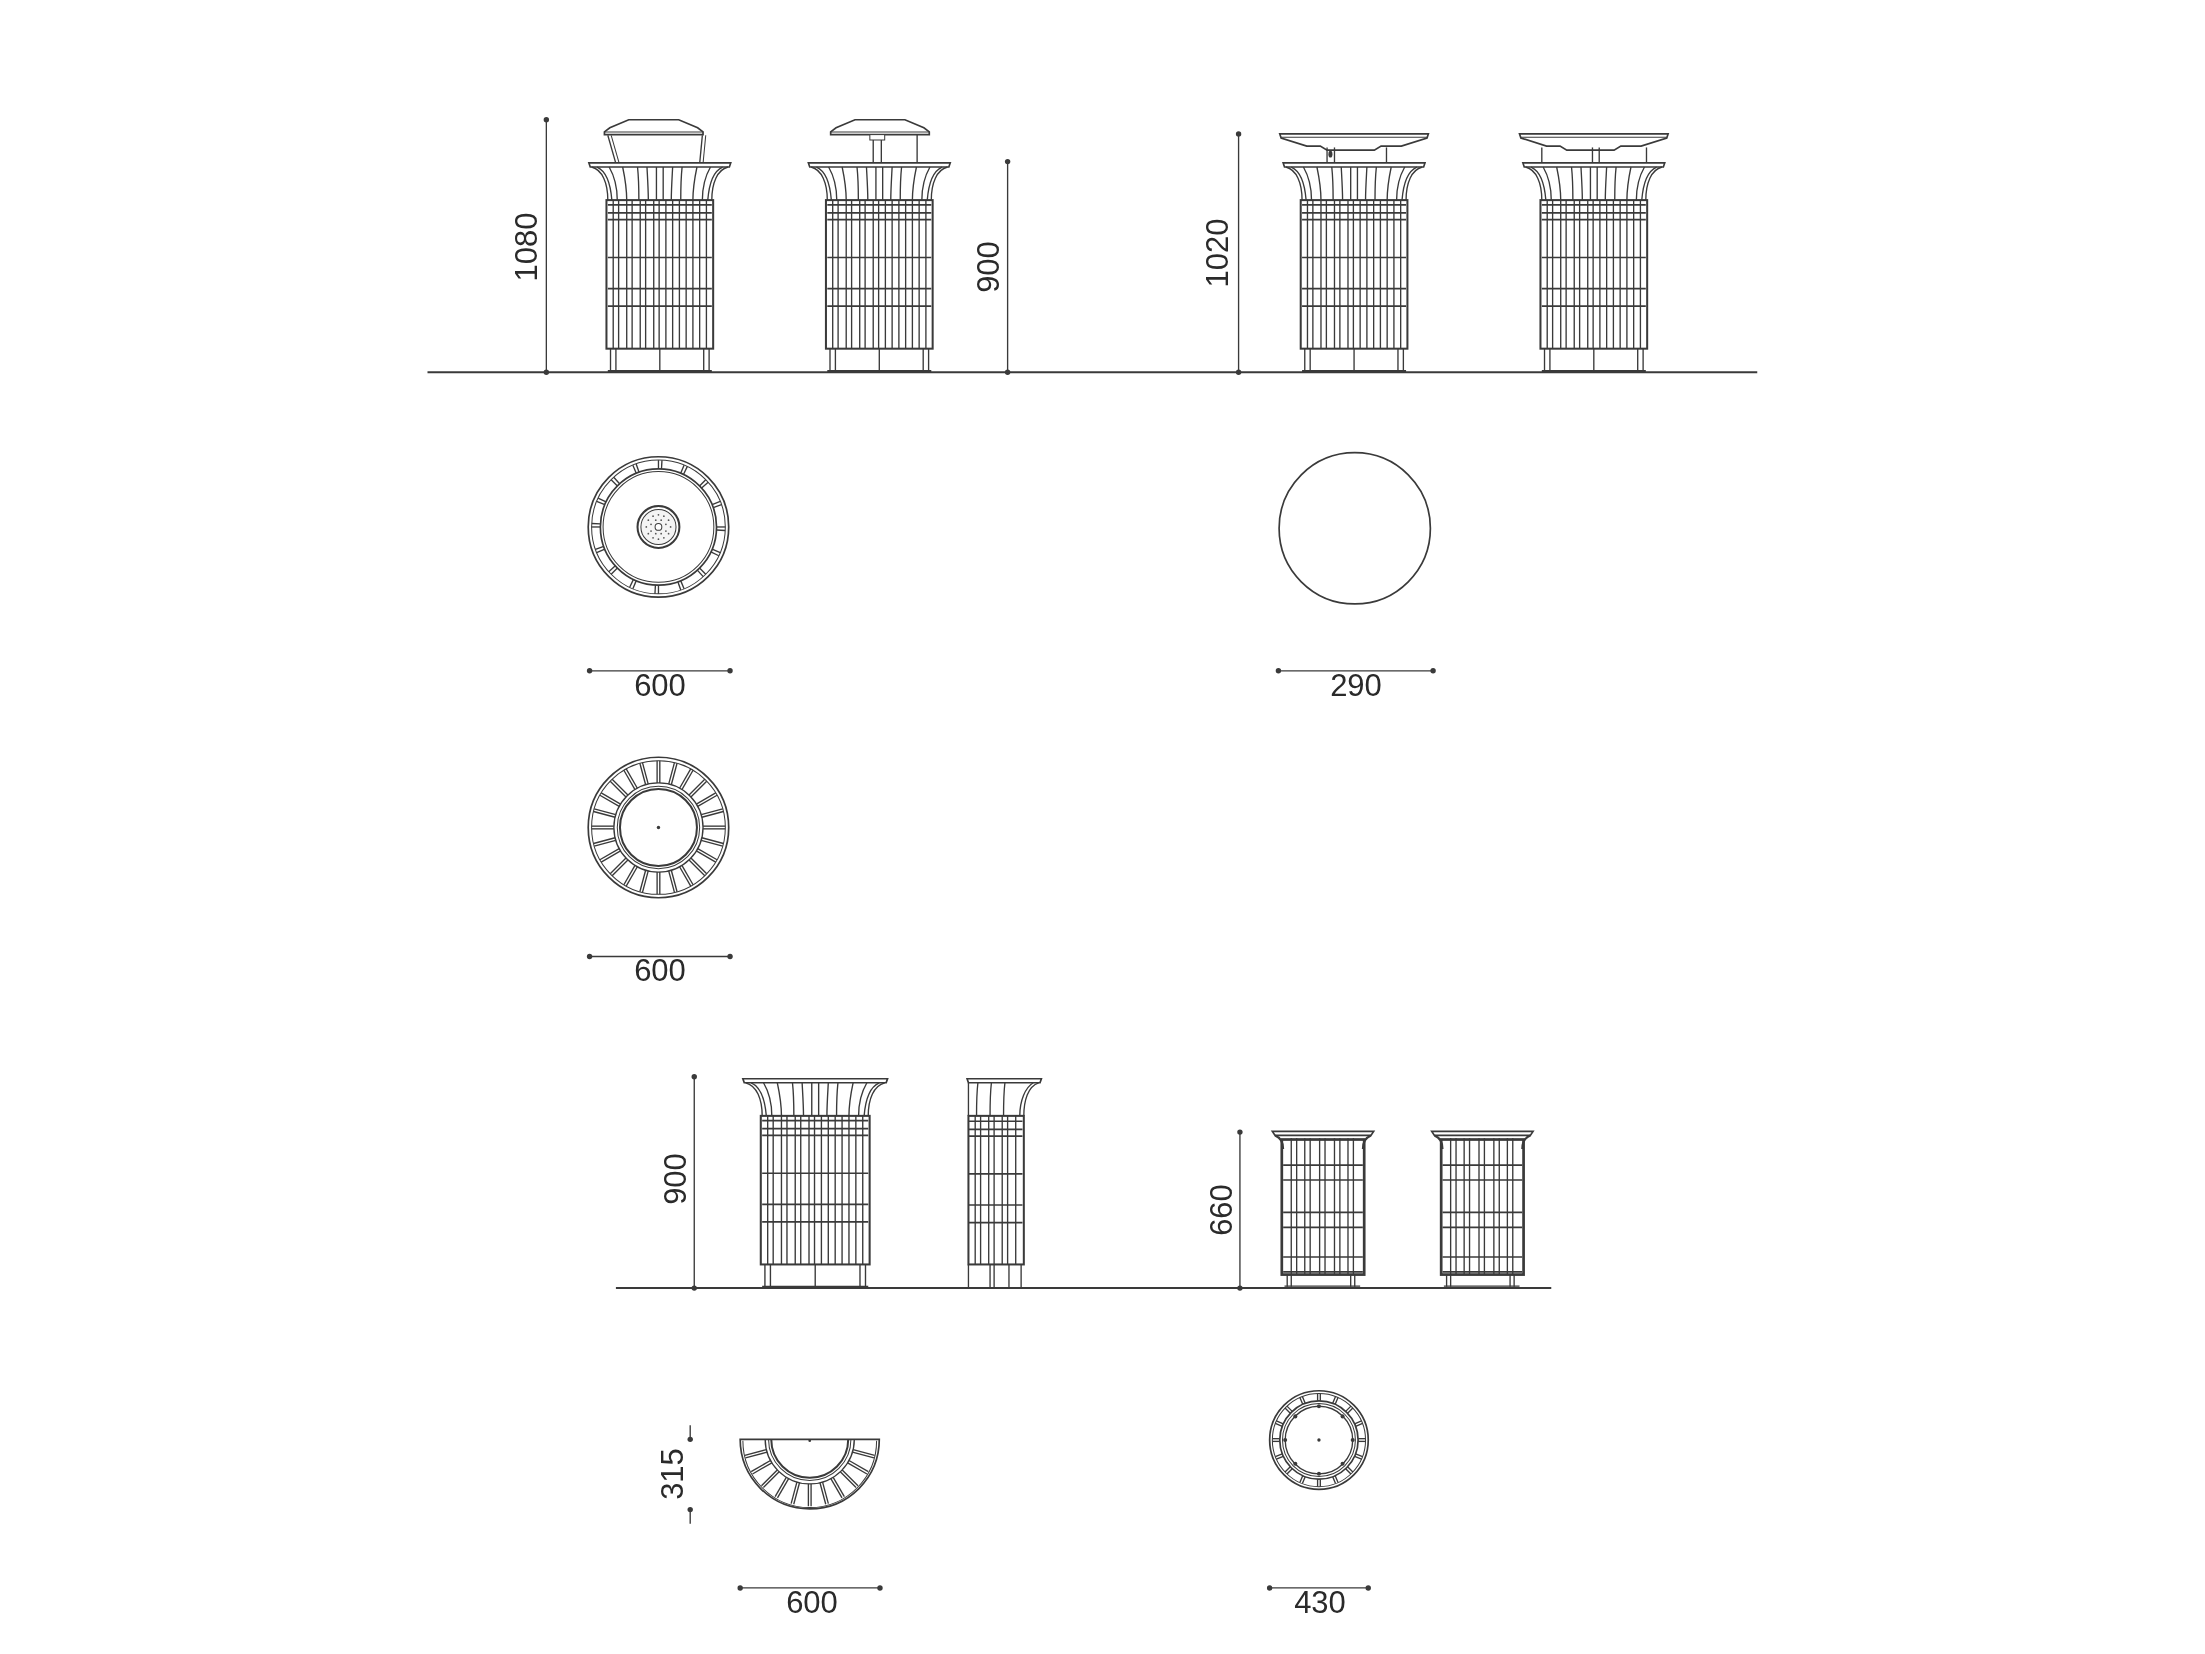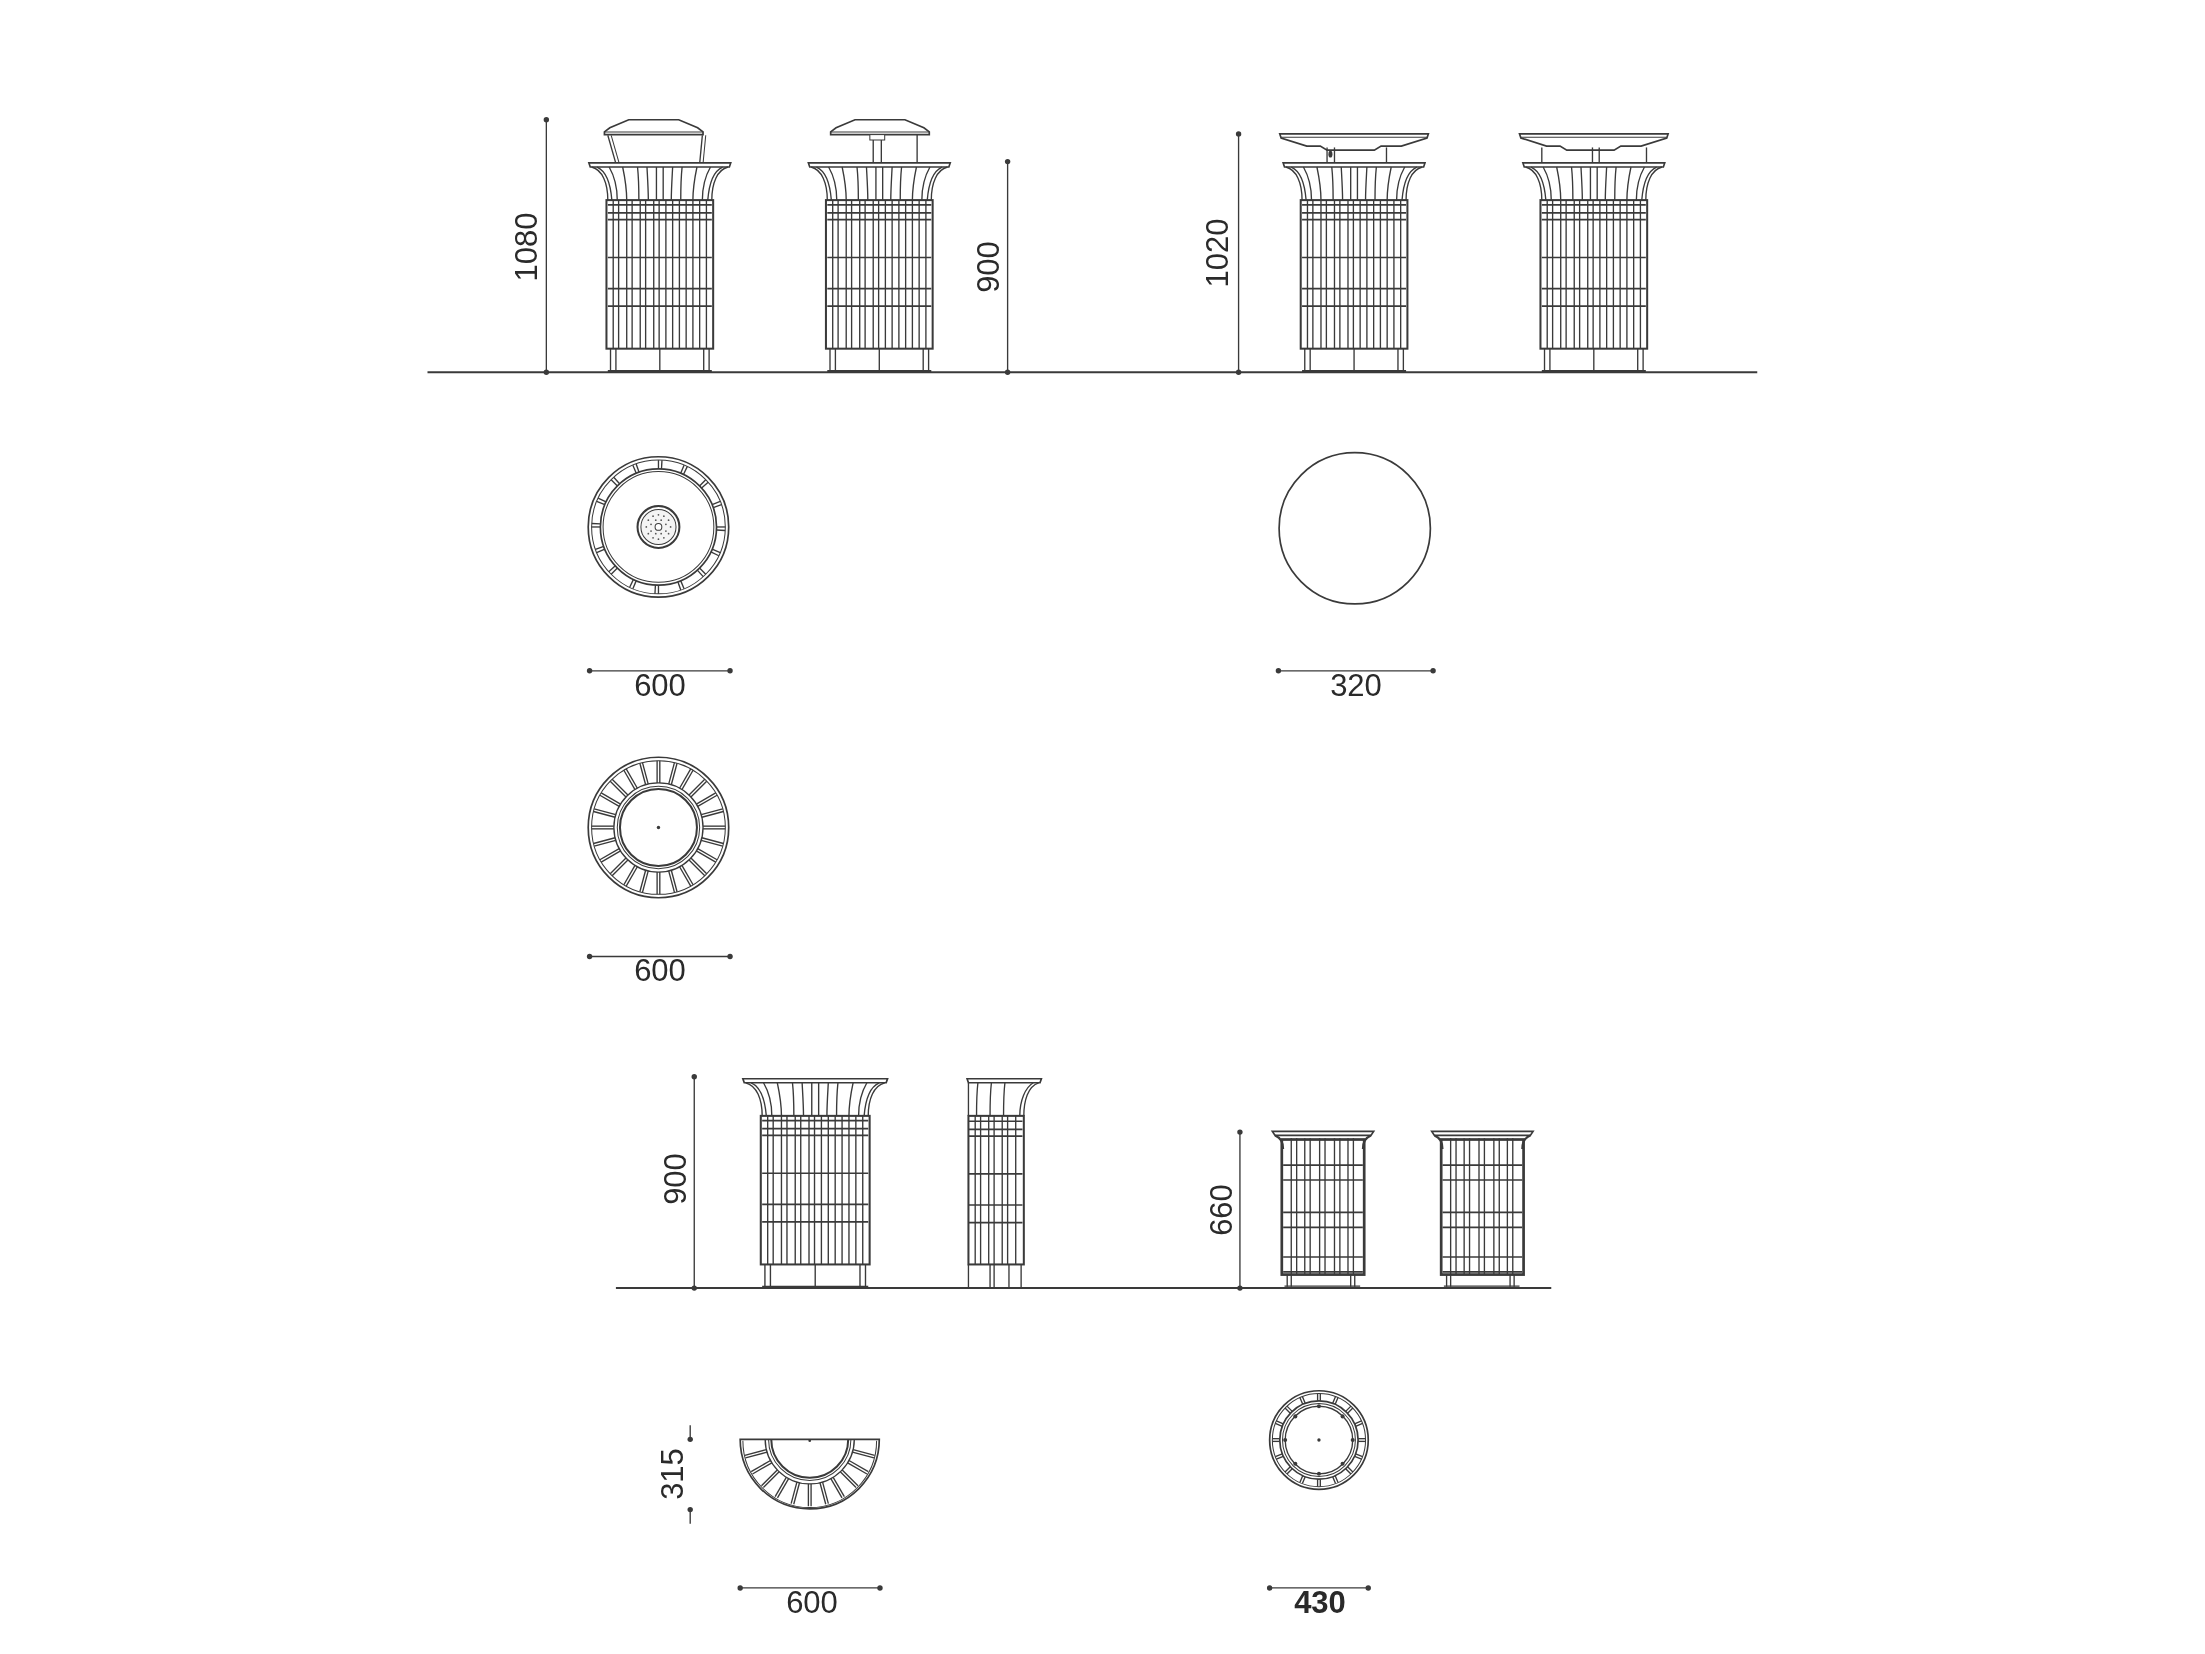--- a/index.html
+++ b/index.html
@@ -523,22 +523,22 @@
         <circle cx="2026" cy="2351" r="4" fill="#3a3a3a"></circle>
     </g>
   </g>
 </svg>
 
 <div class="label vert" style="left:526px; top:247px;">1080</div>
 <div class="label vert" style="left:988px; top:267px;">900</div>
 <div class="label vert" style="left:1217px; top:253px;">1020</div>
 
 <div class="label horiz" style="left:660px; top:650px;">600</div>
-<div class="label horiz" style="left:1356px; top:650px;">320</div>
+<div class="label horiz" style="left:1356px; top:650px;">290</div>
 <div class="label horiz" style="left:660px; top:935px;">600</div>
 
 <div class="label vert" style="left:675px; top:1179px;">900</div>
 <div class="label vert" style="left:1221px; top:1210px;">660</div>
 
 <div class="label vert" style="left:672px; top:1474px;">315</div>
 <div class="label horiz" style="left:812px; top:1567px;">600</div>
-<div class="label horiz" style="left:1320px; top:1567px;font-weight:bold;">430</div>
+<div class="label horiz" style="left:1320px; top:1567px;">430</div>
 
 
 </body></html>

